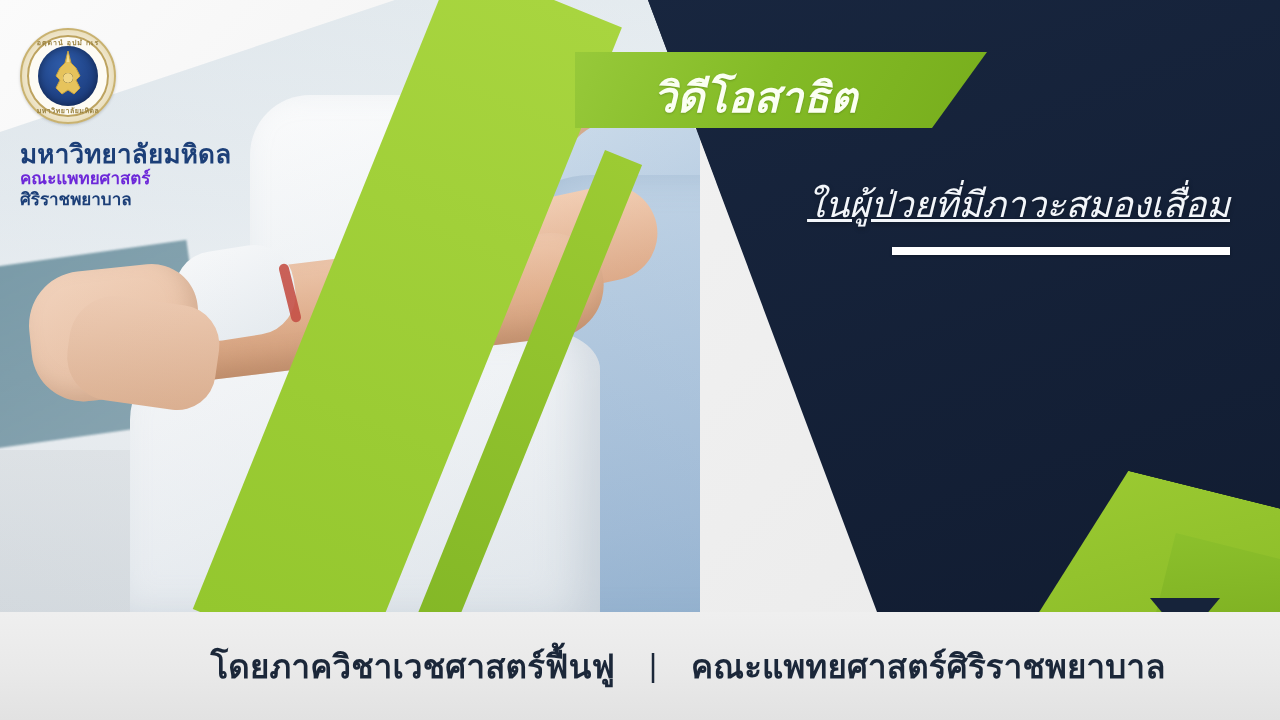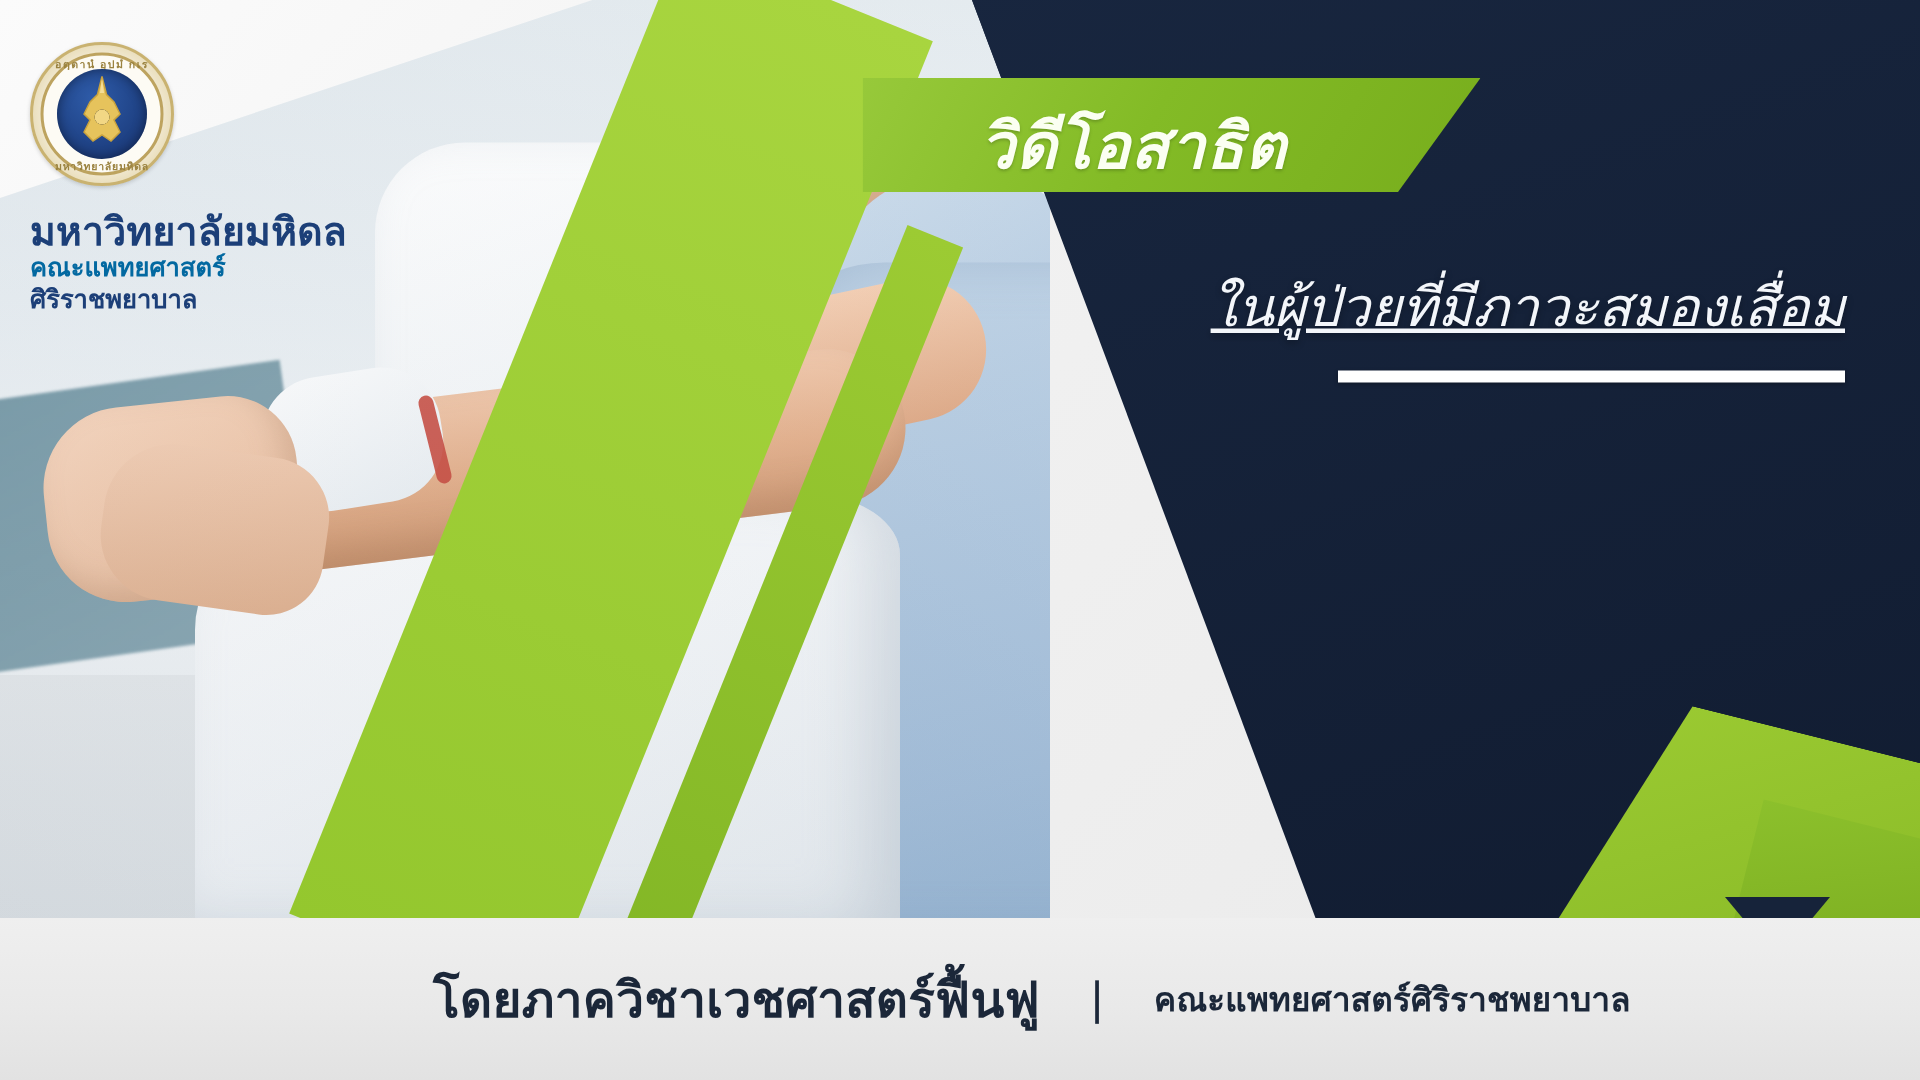--- a/index.html
+++ b/index.html
@@ -134,30 +134,30 @@
      background:radial-gradient(circle at 40% 32%,#2e5ba8,#1f4285 60%,#17306a 100%);
      box-shadow:inset 0 0 8px rgba(0,0,0,.4);}
   .crest-txt-top{position:absolute;left:0;right:0;top:7px;text-align:center;
      font-size:7px;color:#9b8340;letter-spacing:1px;font-weight:700;}
   .crest-txt-bot{position:absolute;left:0;right:0;bottom:6px;text-align:center;
      font-size:7px;color:#9b8340;letter-spacing:.5px;font-weight:700;}
   .crest-emblem{position:absolute;left:50%;top:50%;transform:translate(-50%,-50%);
      width:44px;height:52px;}
   .logo-text{padding-top:4px;}
   .logo-l1{color:#1c3f78;font-size:26px;font-weight:700;line-height:1.12;letter-spacing:.2px;}
-  .logo-l2{color:#0369a1;font-size:17px;font-weight:700;line-height:1.22;}
+  .logo-l2{color:#6d28d9;font-size:17px;font-weight:700;line-height:1.22;}
   .logo-l3{color:#1c3f78;font-size:17px;font-weight:700;line-height:1.22;}
 
   
   .bottombar{position:absolute;left:0;bottom:0;width:1280px;height:108px;
      background:linear-gradient(180deg,#efefef 0%,#e9e9e9 55%,#e2e2e2 100%);
      display:flex;align-items:center;justify-content:center;gap:0;padding-left:48px;}
   .bb-left{color:#1b2739;font-size:33px;font-weight:700;letter-spacing:.2px;}
   .bb-sep{color:#1b2739;font-size:31px;font-weight:400;margin:0 34px;}
-  .bb-right{color:#1b2739;font-size:22px;font-weight:700;letter-spacing:.2px;}
+  .bb-right{color:#1b2739;font-size:33px;font-weight:700;letter-spacing:.2px;}
 </style>
 </head>
 <body>
 
 <div id="slide">
 
   <div class="backdrop"></div>
 
   <div class="photo-wrap">
     <div class="photo">

